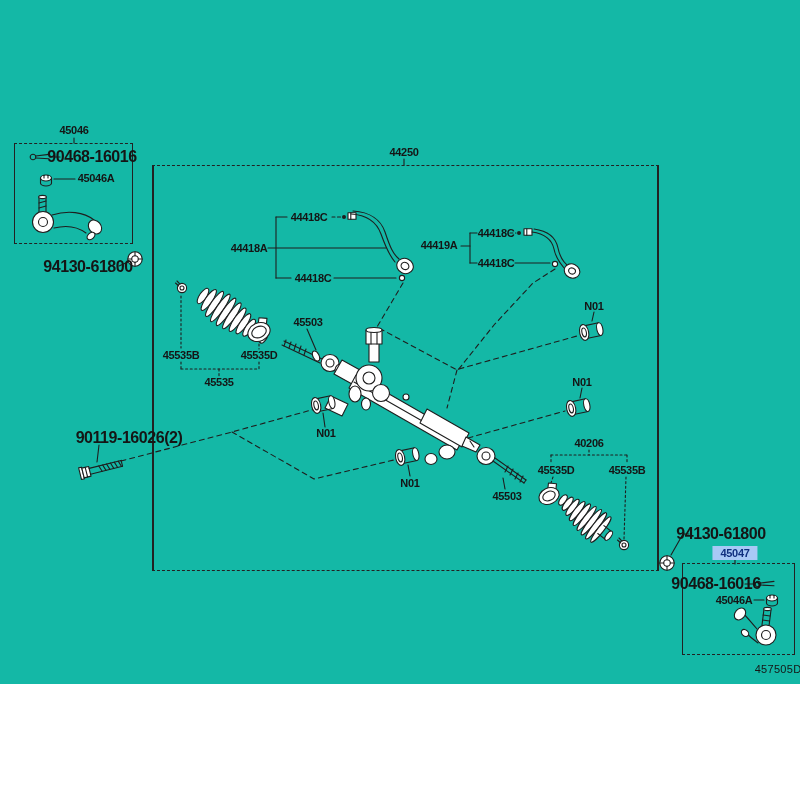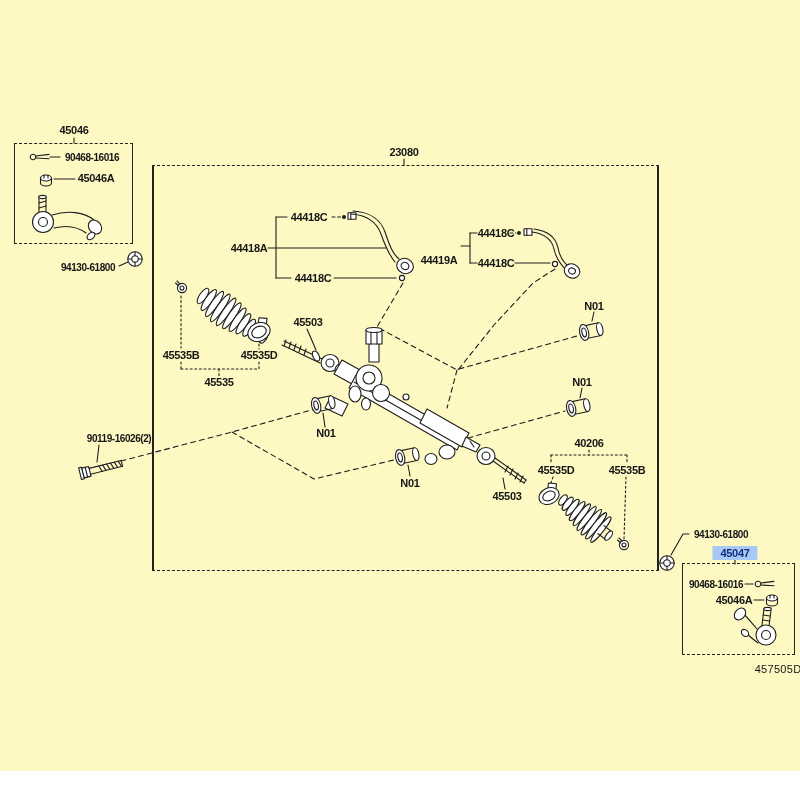--- a/index.html
+++ b/index.html
@@ -1,28 +1,28 @@
 <!DOCTYPE html>
 <html><head>
 <meta charset="utf-8">
 <style>
   html,body{margin:0;padding:0;background:#fff;}
-  .stage{position:relative;width:800px;height:771px;background:#fef9c3;
+  .stage{position:relative;width:800px;height:684px;background:#14b8a6;
          font-family:"Liberation Sans",sans-serif;overflow:hidden;}
   svg.art{position:absolute;left:0;top:0;}
   .art *{vector-effect:non-scaling-stroke;}
   .ln{stroke:#1e1e1e;stroke-width:1.1;fill:none;stroke-linecap:round;stroke-linejoin:round;}
   .wf{fill:#ffffff;}
   .df{fill:#1e1e1e;stroke:none;}
   .pbox{position:absolute;border-left:1.6px solid #222;border-right:1.6px solid #222;
         border-top:1px dashed #222;border-bottom:1px dashed #222;}
   .pbox.main{border-left-width:2px;border-right-width:2px;}
   .lbl{position:absolute;transform:translate(-50%,-50%);font-weight:bold;font-size:11px;
        letter-spacing:-0.3px;color:#151515;white-space:nowrap;z-index:5;}
-  .lbl.sm{font-size:10px;letter-spacing:-0.45px;}
+  .lbl.sm{font-size:16px;letter-spacing:-0.45px;}
   .lbl.hl{background:#a8c9f6;color:#10307f;padding:1px 8px;text-align:center;}
   .lbl.code{font-weight:normal;font-size:11px;letter-spacing:0.3px;}
   .note{position:absolute;transform:translate(0,-50%);font-size:10px;font-weight:bold;
         color:#151515;white-space:nowrap;z-index:5;}
 </style>
 </head>
 <body>
 
 <div class="stage">
 
@@ -322,47 +322,47 @@
 
   <div class="pbox" style="left:14px;top:143px;width:117px;height:99px;"></div>
   <div class="pbox main" style="left:152px;top:165px;width:503px;height:404px;"></div>
   <div class="pbox" style="left:682px;top:563px;width:111px;height:90px;"></div>
 
   <div class="lbl" style="left:74px;top:130px;">45046</div>
   <div class="lbl sm" style="left:92px;top:157px;">90468-16016</div>
   <div class="lbl" style="left:96px;top:178px;">45046A</div>
   <div class="lbl sm" style="left:88px;top:267px;">94130-61800</div>
 
-  <div class="lbl" style="left:404px;top:152px;">23080</div>
+  <div class="lbl" style="left:404px;top:152px;">44250</div>
 
   <div class="lbl" style="left:309px;top:217px;">44418C</div>
   <div class="lbl" style="left:249px;top:248px;">44418A</div>
   <div class="lbl" style="left:313px;top:278px;">44418C</div>
 
-  <div class="lbl" style="left:439px;top:260px;">44419A</div>
+  <div class="lbl" style="left:439px;top:245px;">44419A</div>
   <div class="lbl" style="left:496px;top:233px;">44418C</div>
   <div class="lbl" style="left:496px;top:263px;">44418C</div>
 
   <div class="lbl" style="left:594px;top:306px;">N01</div>
   <div class="lbl" style="left:582px;top:382px;">N01</div>
   <div class="lbl" style="left:326px;top:433px;">N01</div>
   <div class="lbl" style="left:410px;top:483px;">N01</div>
 
   <div class="lbl" style="left:308px;top:322px;">45503</div>
   <div class="lbl" style="left:507px;top:496px;">45503</div>
 
   <div class="lbl" style="left:181px;top:355px;">45535B</div>
   <div class="lbl" style="left:259px;top:355px;">45535D</div>
   <div class="lbl" style="left:219px;top:382px;text-align:center;">45535</div>
 
   <div class="lbl" style="left:589px;top:443px;">40206</div>
   <div class="lbl" style="left:556px;top:470px;">45535D</div>
   <div class="lbl" style="left:627px;top:470px;">45535B</div>
 
-  <div class="lbl sm" style="left:106px;top:438px;padding-left:26px;">90119-16026(2)</div>
+  <div class="lbl sm" style="left:116px;top:438px;padding-left:26px;">90119-16026(2)</div>
 
   <div class="lbl sm" style="left:721px;top:534px;">94130-61800</div>
   <div class="lbl hl" style="left:735px;top:553px;">45047</div>
   <div class="lbl sm" style="left:716px;top:584px;">90468-16016</div>
   <div class="lbl" style="left:734px;top:600px;">45046A</div>
 
   <div class="lbl code" style="left:778px;top:669px;">457505D</div>
 
 
 </div>

